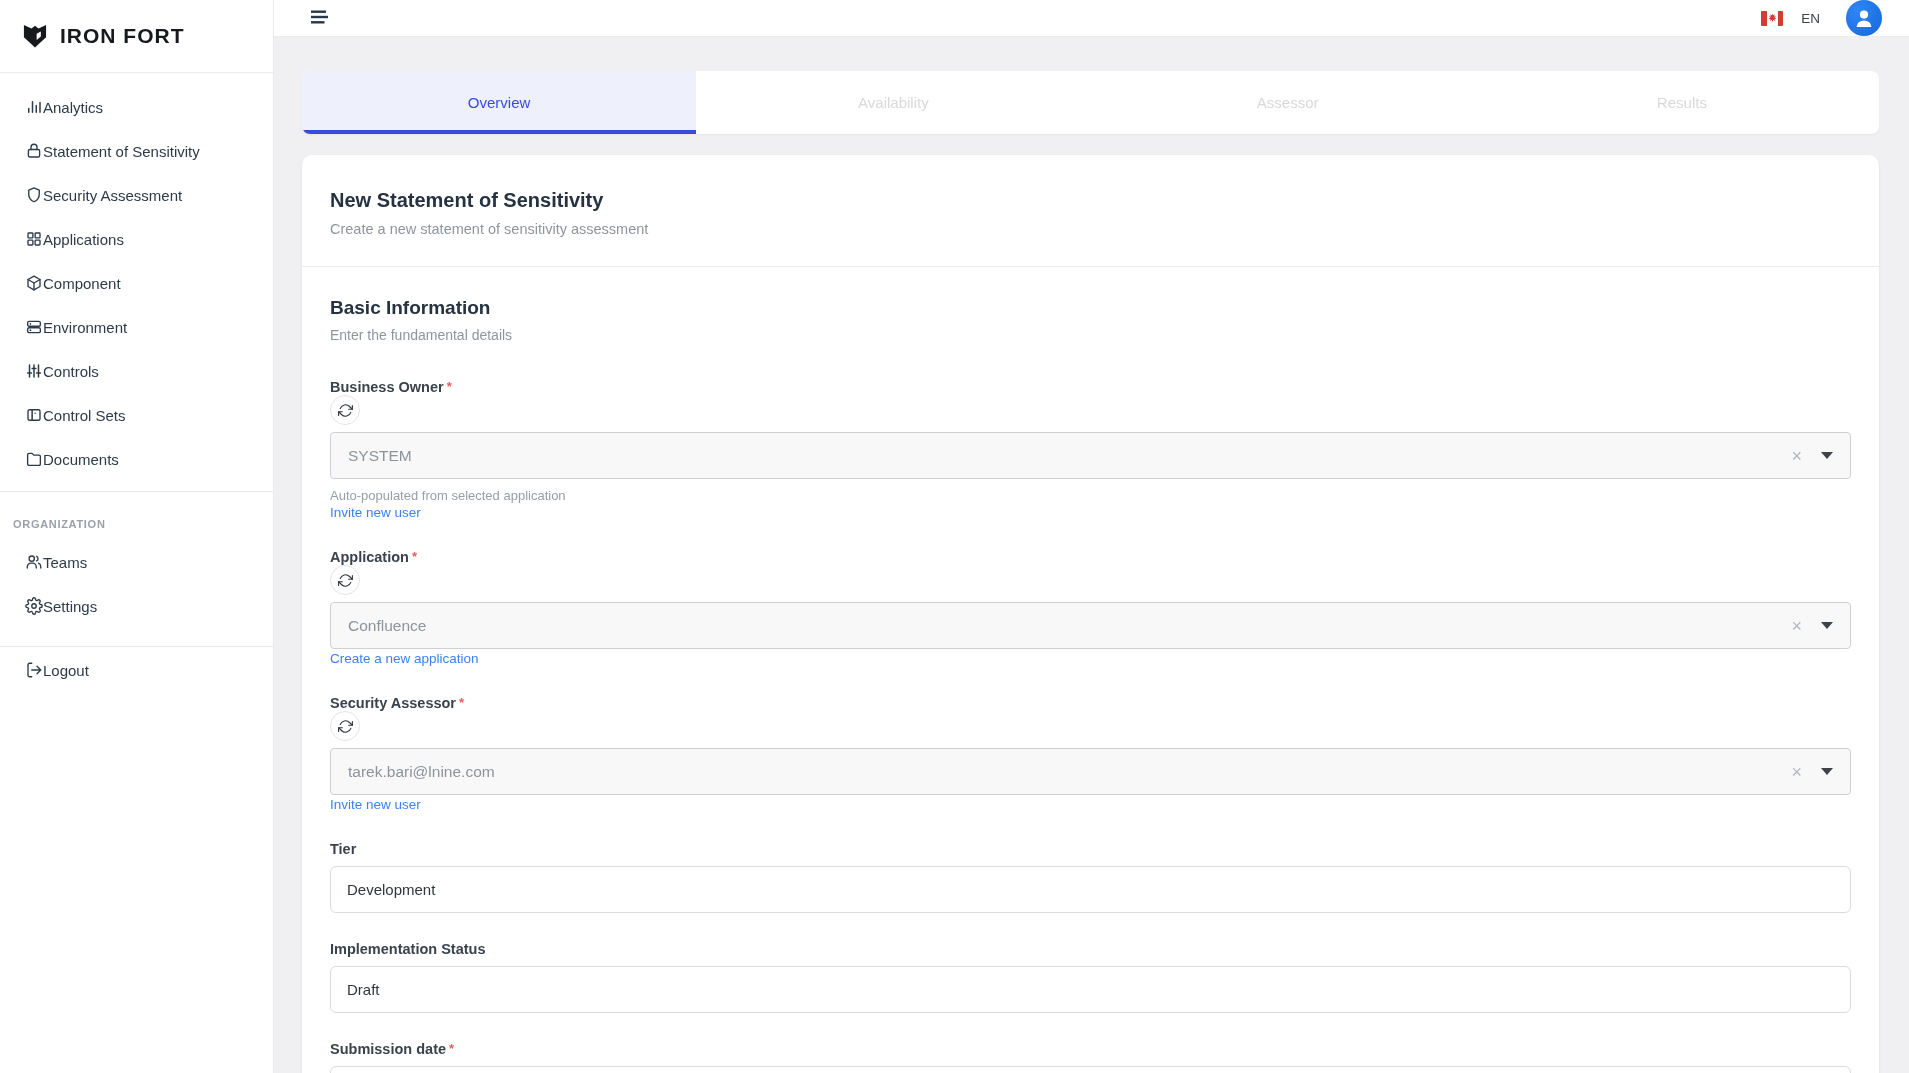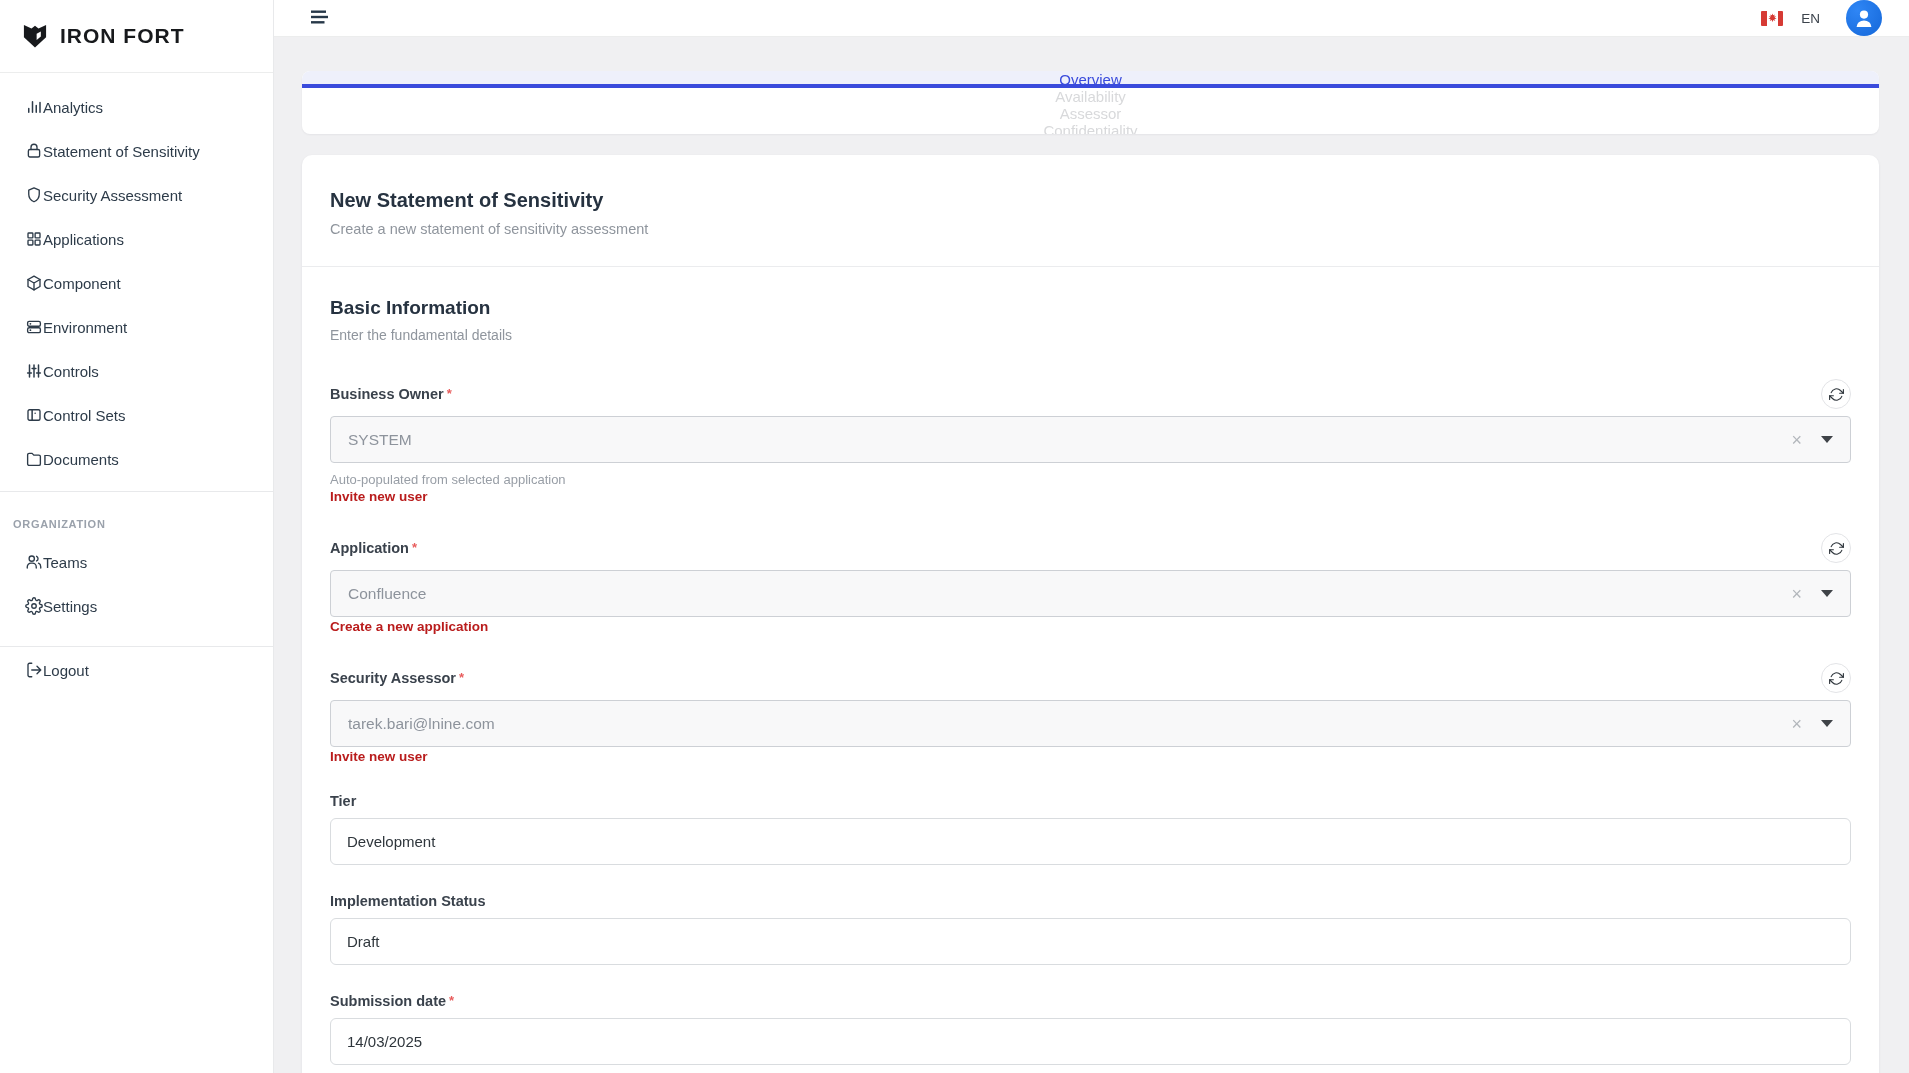--- a/index.html
+++ b/index.html
@@ -32,46 +32,46 @@
   .top-right{ display:flex; align-items:center; gap:26px; }
   .lang{ display:flex; align-items:center; gap:18px; cursor:pointer; background:none; border:none; }
   .flag{ width:22px; height:15px; display:flex; border-radius:1px; overflow:hidden; }
   .flag .band{ width:25%; background:#d63a34; } .flag .mid{ width:50%; background:#fff; display:flex; align-items:center; justify-content:center; }
   .lang-code{ font-size:13.5px; color:#3c434c; }
   .avatar{ width:36px; height:36px; border-radius:50%; background:radial-gradient(circle at 32% 28%, #2f86f5, #1b6fe0 75%); border:none; cursor:pointer; display:flex; align-items:center; justify-content:center; }
 
   .content{ padding:34px 30px 0 28px; }
 
   
-  .tabbar{ display:flex; height:63px; background:#fff; border-radius:8px; overflow:hidden; box-shadow:0 1px 2px rgba(16,24,40,.05);flex-direction:column; }
+  .tabbar{ display:flex; height:63px; background:#fff; border-radius:8px; overflow:hidden; box-shadow:0 1px 2px rgba(16,24,40,.05); }
   .tab{ flex:1; display:flex; align-items:center; justify-content:center; font-size:15px; color:#d8d9db; cursor:pointer; }
   .tab.active{ background:var(--tab-bg); color:var(--accent); font-weight:500; box-shadow:inset 0 -4px 0 var(--accent); border-top-left-radius:8px; }
 
   
   .card{ margin-top:21px; background:#fff; border-radius:10px; box-shadow:0 1px 3px rgba(16,24,40,.07); min-height:980px; }
   .card-header{ padding:34px 28px 29px; }
   .card-title{ font-size:20px; font-weight:700; color:var(--txt-dark); }
   .card-sub{ margin-top:9px; font-size:14.5px; color:var(--txt-gray); }
   .card-divider{ border:none; border-top:1px solid #ebecee; }
   .card-body{ padding:30px 28px 40px; }
   .section-title{ font-size:19px; font-weight:700; color:var(--txt-dark); }
   .section-sub{ margin-top:8px; font-size:14px; color:var(--txt-gray); margin-bottom:36px; }
 
   .fg{ margin-top:28px; }
   .fg:first-of-type{ margin-top:0; }
-  .label-row{ display:flex; align-items:center; justify-content:space-between; margin-bottom:7px; min-height:30px; }
+  .label-row{ display:flex; align-items:flex-start; justify-content:space-between; margin-bottom:7px; min-height:30px;flex-direction:column; }
   .flabel{ font-size:14.5px; font-weight:600; color:var(--txt-label); }
   .req{ color:#e85c5c; margin-left:3px; font-size:13px; vertical-align:top; }
   .refresh-btn{ width:30px; height:30px; border-radius:50%; background:#fff; border:1px solid #e3e4e7; cursor:pointer; display:flex; align-items:center; justify-content:center; color:#2f363c; }
   .select{ height:47px; display:flex; align-items:center; background:var(--sel-bg); border:1px solid var(--sel-border); border-radius:4px; padding:0 17px; cursor:pointer; }
   .sel-value{ flex:1; font-size:15.5px; color:#8d939c; }
   .clear-x{ color:#b3b7bc; font-size:18px; line-height:1; margin-right:19px; cursor:pointer; }
   .caret{ width:0; height:0; border-left:6px solid transparent; border-right:6px solid transparent; border-top:7px solid #3f4348; }
   .helper{ margin-top:9px; font-size:13px; color:#989ea6; }
-  .field-link{ margin-top:1px; font-size:13.5px; font-weight:700; color:#b91c1c; display:inline-block; cursor:pointer; }
+  .field-link{ margin-top:1px; font-size:13.5px; font-weight:400; color:#3b82f6; display:inline-block; cursor:pointer; }
 
   .tf-label{ display:block; font-size:14.5px; font-weight:600; color:var(--txt-label); margin-bottom:9px; }
   .tf{ width:100%; height:47px; background:#fff; border:1px solid var(--inp-border); border-radius:6px; padding:0 16px; font-size:15px; color:#2f363c; font-family:"Liberation Sans", sans-serif; }
   .date-wrap{ position:relative; }
 </style>
 </head>
 <body>
 
 <div class="app">
 
@@ -233,21 +233,20 @@
         </button>
       </div>
     </header>
 
     <div class="content">
 
       <div class="tabbar">
         <div class="tab active">Overview</div>
         <div class="tab">Availability</div>
         <div class="tab">Assessor</div>
-        <div class="tab">Confidentiality</div>
         <div class="tab">Results</div>
       </div>
 
       <section class="card">
         <div class="card-header">
           <h1 class="card-title">New Statement of Sensitivity</h1>
           <div class="card-sub">Create a new statement of sensitivity assessment</div>
         </div>
         <hr class="card-divider">
 

